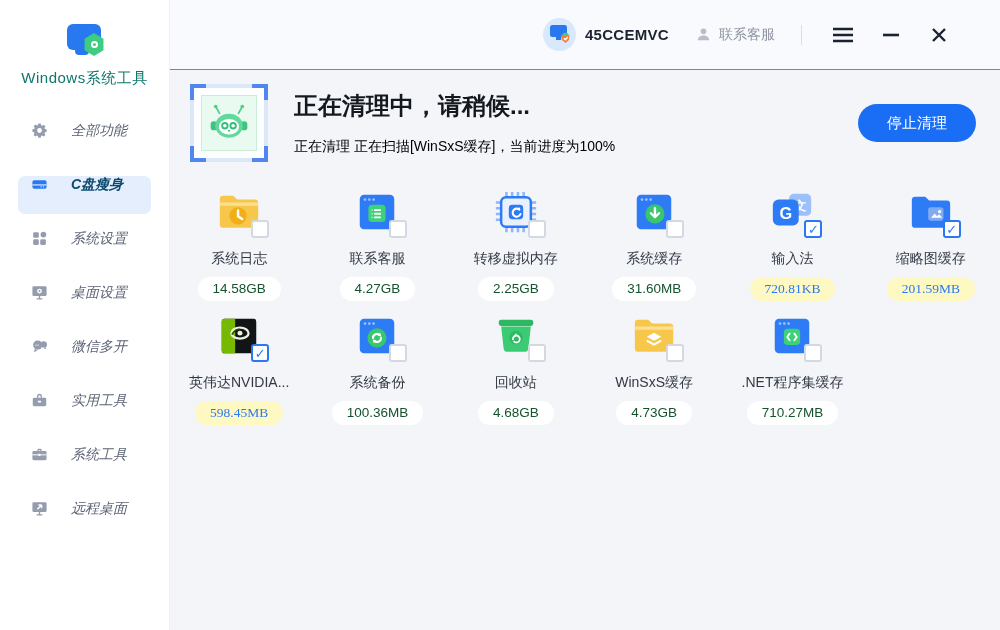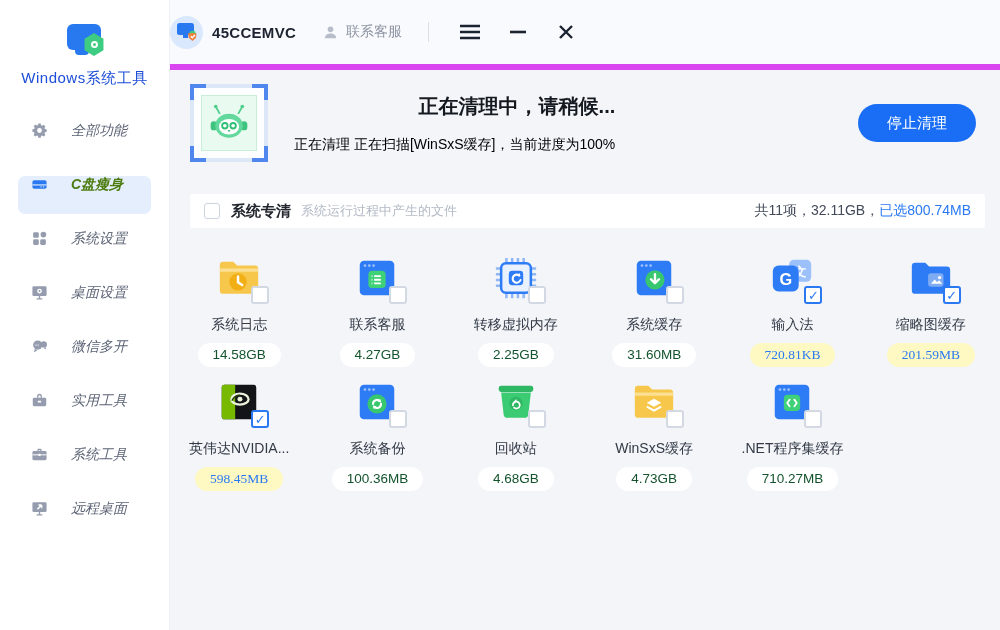--- a/index.html
+++ b/index.html
@@ -9,54 +9,54 @@
   
   .sidebar { width:170px; height:630px; background:#fff; border-right:1px solid #eef0f5; flex:none; }
   .logo-area { padding-top:24px; text-align:center; }
   .logo-mark { position:relative; display:inline-block; width:40px; height:32px; }
   .logo-screen { position:absolute; left:2px; top:0; width:34px; height:26px; background:#2878ef; border-radius:6px; }
   .logo-foot { position:absolute; left:10px; top:26px; width:14px; height:5px; background:#2878ef; border-radius:0 0 4px 4px; }
   .logo-hex { position:absolute; right:0; top:9px; width:21px; height:23px; background:#3ecb82;
               clip-path:polygon(50% 0,95% 25%,95% 75%,50% 100%,5% 75%,5% 25%);
               display:flex; align-items:center; justify-content:center; }
   .logo-hex i { width:7px; height:7px; border:2.5px solid #fff; border-radius:50%; display:block; }
-  .app-title { margin-top:9px; font-size:15px; color:#1d4ed8; letter-spacing:.5px; }
+  .app-title { margin-top:9px; font-size:15px; color:#0f766e; letter-spacing:.5px; }
 
   .nav { margin-top:34px; }
   .nav-item { height:38px; margin:0 18px 16px 18px; display:flex; align-items:flex-start; gap:23px;
               padding-left:13px; border-radius:7px; color:#5c6476; font-size:14px; cursor:default;font-style:italic; }
   .nav-item .nicon { width:17px; height:17px; color:#949cae; --hole:#ffffff; flex:none; display:flex; }
-  .nav-item.active { background:#e4eefc; color:#4d7c0f; font-weight:bold; }
+  .nav-item.active { background:#e4eefc; color:#0c4a6e; font-weight:bold; }
   .nav-item.active .nicon { color:#2a79f2; --hole:#e4eefc; }
   .nicon svg { width:17px; height:17px; }
 
   
   .main { flex:1; display:flex; flex-direction:column; background:#f3f5f9; min-width:0; }
-  .titlebar { height:70px; background:#f8fafd; border-bottom:6px solid #d946ef; display:flex;
-              align-items:center; justify-content:flex-start; padding-right:44px; flex:none; }
+  .titlebar { height:70px; background:#f8fafd; border-bottom:1px solid #d946ef; display:flex;
+              align-items:center; justify-content:flex-end; padding-right:44px; flex:none; }
   .account { display:flex; align-items:center; gap:9px; }
   .avatar { width:33px; height:33px; border-radius:50%; background:#d9e8fc; position:relative; flex:none; }
   .avatar svg { position:absolute; left:5px; top:6px; }
   .account-name { font-size:15px; color:#1c2230; font-weight:bold; letter-spacing:.3px; }
   .support { display:flex; align-items:center; gap:7px; margin-left:26px; color:#8d93a1; font-size:14px; }
   .tb-divider { width:1px; height:20px; background:#d9dee7; margin:0 24px 0 26px; }
   .winbtn { width:34px; height:34px; display:flex; align-items:center; justify-content:center; color:#1b2230; }
   .winbtn + .winbtn { margin-left:14px; }
 
   .banner { display:flex; align-items:center; padding:14px 20px 0 20px; flex:none; }
   .scan-frame { width:78px; height:78px; position:relative; background:#fdfeff; border:4px solid #dce7f8; flex:none; }
   .corner { position:absolute; width:16px; height:16px; border:4px solid #4f87ee; }
   .corner.tl { left:-4px; top:-4px; border-right:none; border-bottom:none; }
   .corner.tr { right:-4px; top:-4px; border-left:none; border-bottom:none; }
   .corner.bl { left:-4px; bottom:-4px; border-right:none; border-top:none; }
   .corner.br { right:-4px; bottom:-4px; border-left:none; border-top:none; }
   .robot-bg { position:absolute; inset:7px; background:#e9faf0; border:1px solid #c8eed6;
               display:flex; align-items:center; justify-content:center; }
   .banner-text { margin-left:26px; }
-  .banner-title { font-size:20px; font-weight:bold; color:#14181f;text-align:right; }
+  .banner-title { font-size:24px; font-weight:bold; color:#14181f; }
   .banner-sub { margin-top:16px; font-size:14px; color:#000000; }
   .stop-btn { margin-left:auto; margin-right:4px; width:118px; height:38px; background:#1a6ef5; color:#fff;
               border:none; border-radius:19px; font-size:15px; font-family:inherit; cursor:pointer; }
 
   .section-bar { margin:32px 15px 0 20px; height:34px; background:#fff; border-radius:2px;
                  display:flex; align-items:center; padding:0 14px; flex:none; }
   .cbx { width:16px; height:16px; background:#fff; border:1.5px solid #ccd4e0; border-radius:3px; flex:none; }
   .section-title { margin-left:11px; font-size:15px; font-weight:bold; color:#22262e; }
   .section-desc { margin-left:10px; font-size:13px; color:#b3bac6; }
   .section-stats { margin-left:auto; font-size:14px; color:#424a59; }
@@ -251,26 +251,20 @@
           </svg>
       </div>
     </div>
     <div class="banner-text">
       <div class="banner-title">正在清理中，请稍候...</div>
       <div class="banner-sub">正在清理 正在扫描[WinSxS缓存]，当前进度为100%</div>
     </div>
     <button class="stop-btn">停止清理</button>
   </div>
 
-  <div class="section-bar">
-    <span class="cbx"></span>
-    <span class="section-title">系统专清</span>
-    <span class="section-desc">系统运行过程中产生的文件</span>
-    <span class="section-stats"><span>共11项，32.11GB，</span><span class="sel">已选800.74MB</span></span>
-  </div>
 
   <div class="grid">
 
     <div class="tile">
       <div class="tile-icon">
         <svg viewBox="0 0 48 48">
             <path d="M4 10.5A3.5 3.5 0 0 1 7.5 7H18l4 4h18.5a3.5 3.5 0 0 1 3.5 3.5V37a3.5 3.5 0 0 1-3.5 3.5h-33A3.5 3.5 0 0 1 4 37z" fill="#F6C74B"></path>
             <path d="M4 14h40v3.5H4z" fill="#FBDF93"></path>
             <circle cx="23" cy="28" r="9" fill="#F2AE15"></circle>
             <path d="M23 22.5v6l4.3 2.8" stroke="#fff" stroke-width="2.6" fill="none" stroke-linecap="round"></path>

